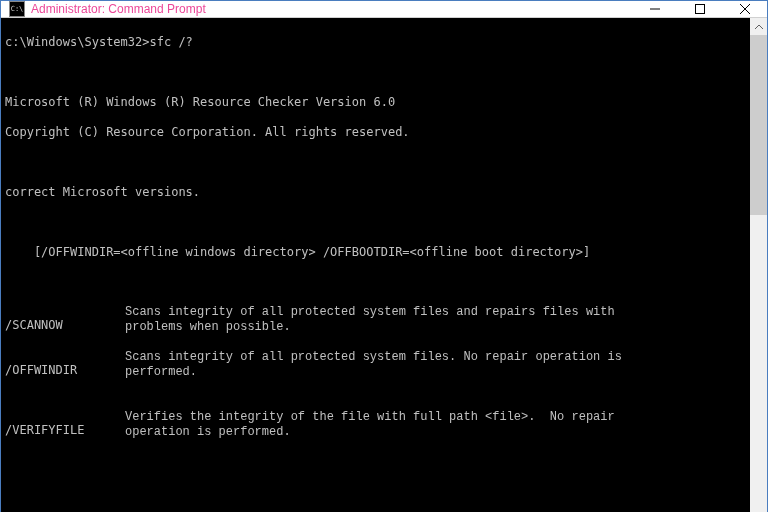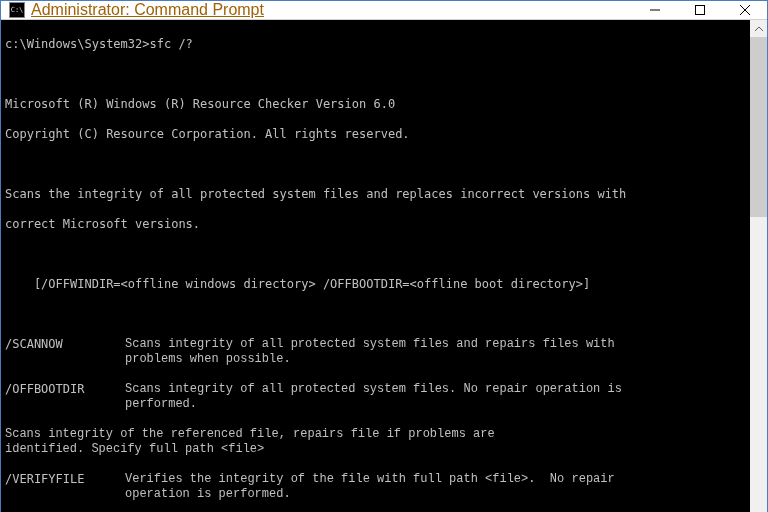--- a/index.html
+++ b/index.html
@@ -32,24 +32,23 @@
     background: #000;
     border: 1px solid #888;
     display: flex;
     align-items: center;
     justify-content: center;
     font-size: 7px;
     color: #ccc;
     font-family: monospace;
   }
   .titlebar-title {
-    font-size: 16px;
-    color: #a16207;
+    font-size: 12px;
+    color: #ec4899;
     flex: 1;
-    text-decoration: underline;
   }
   .titlebar-controls {
     display: flex;
     height: 100%;
   }
   .titlebar-btn {
     width: 45px;
     height: 100%;
     display: flex;
     align-items: center;
@@ -98,21 +97,21 @@
   }
   .scroll-thumb {
     position: absolute;
     top: 0;
     left: 0;
     right: 0;
     height: 180px;
     background: #cdcdcd;
   }
   .opt-row { display: flex; }
-  .opt-name { width: 120px; flex-shrink: 0; }
+  .opt-name { width: 120px; flex-shrink: 0; margin-top: 13px; }
   .opt-desc { flex: 1; white-space: pre-wrap; font-family: Liberation Mono, monospace; }
   .blank { height: 15px; }
 </style>
 </head>
 <body>
 
 <div class="window">
 
   <div class="titlebar">
     <div class="titlebar-icon">C:\</div>
@@ -137,31 +136,29 @@
     </div>
   </div>
 
   <div class="client-area">
     <div class="terminal">
 <div>c:\Windows\System32&gt;sfc /?</div>
 <div class="blank"></div>
 <div>Microsoft (R) Windows (R) Resource Checker Version 6.0</div>
 <div>Copyright (C) Resource Corporation. All rights reserved.</div>
 <div class="blank"></div>
-<div>Scans the integrity of all protected system files and replaces incorrect versions with</div>
 <div>correct Microsoft versions.</div>
 <div class="blank"></div>
 <div>    [/OFFWINDIR=&lt;offline windows directory&gt; /OFFBOOTDIR=&lt;offline boot directory&gt;]</div>
 <div class="blank"></div>
 <div class="opt-row"><div class="opt-name">/SCANNOW</div><div class="opt-desc">Scans integrity of all protected system files and repairs files with
 problems when possible.</div></div>
-<div class="opt-row"><div class="opt-name">/OFFBOOTDIR</div><div class="opt-desc">Scans integrity of all protected system files. No repair operation is
+<div class="opt-row"><div class="opt-name">/OFFWINDIR</div><div class="opt-desc">Scans integrity of all protected system files. No repair operation is
 performed.</div></div>
-<div class="opt-row"><div class="opt-desc">Scans integrity of the referenced file, repairs file if problems are
-identified. Specify full path &lt;file&gt;</div></div>
+<div class="opt-row"></div>
 <div class="opt-row"><div class="opt-name">/VERIFYFILE</div><div class="opt-desc">Verifies the integrity of the file with full path &lt;file&gt;.  No repair
 operation is performed.</div></div>
 
 
 
 
 
 
 
 

